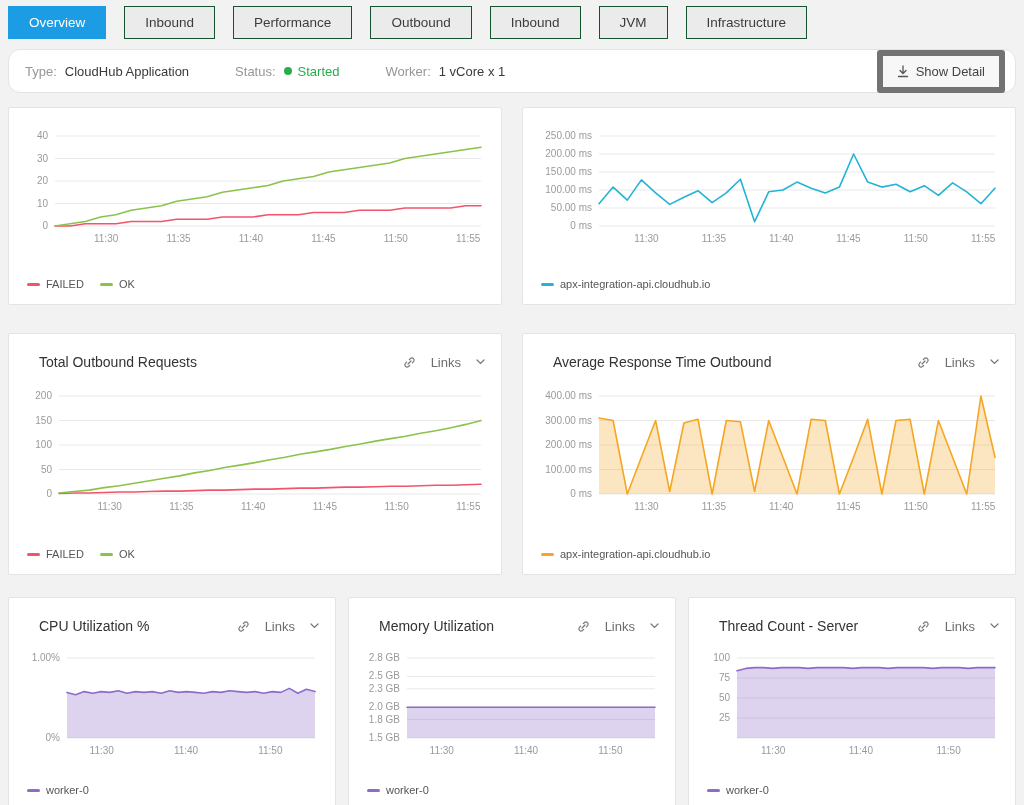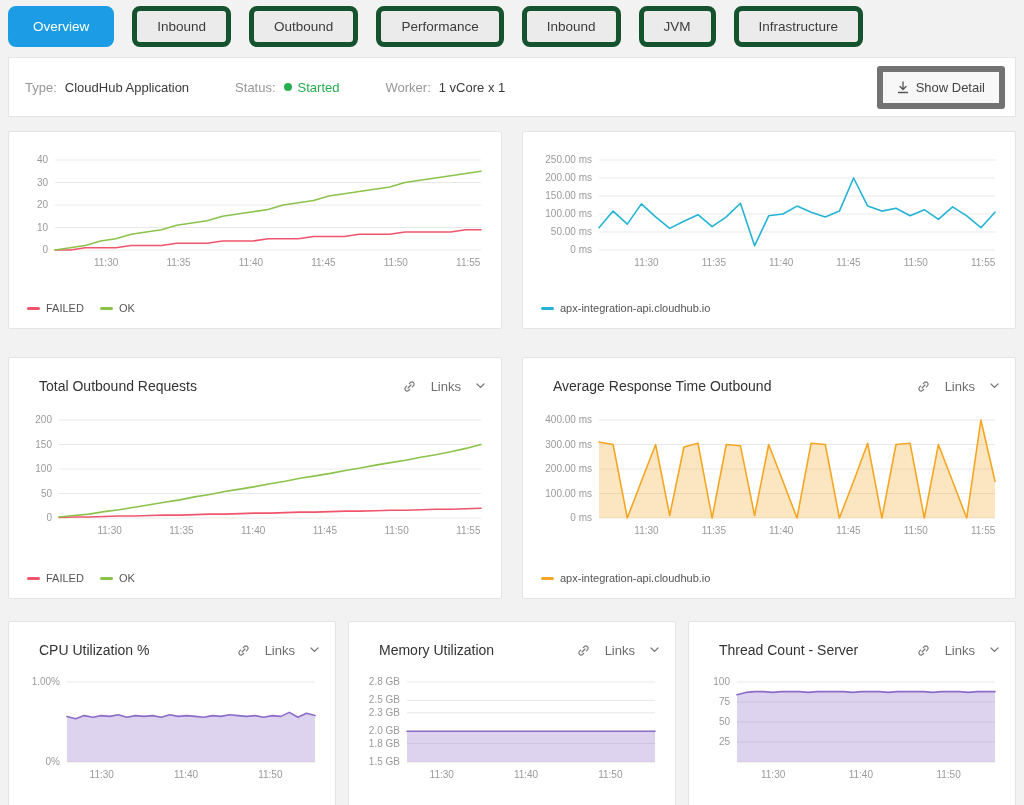--- a/index.html
+++ b/index.html
@@ -3,25 +3,25 @@
 <meta charset="utf-8">
 <style>
   * { margin:0; padding:0; box-sizing:border-box; }
   html,body { width:1024px; height:805px; overflow:hidden; background:#f2f2f2;
               font-family:"Liberation Sans", sans-serif; }
   .page { padding:6px 8px 0; }
 
   
   .tabbar { display:flex; gap:18px; padding:0 0 10px; }
   .tab { padding:8px 20px; font-size:13.5px; background:#ebebeb; color:#3c3c3c;
-         border:5px solid #14532d; border-radius:8px; cursor:pointer; white-space:nowrap; }
+         border:1px solid #14532d; border-radius:0; cursor:pointer; white-space:nowrap; }
   .tab.active { background:#1b9ce4; border-color:#1b9ce4; color:#fff; }
 
   
-  .infobar { background:#fff; border:1px solid #e4e4e4; border-radius:0; height:60px;
+  .infobar { background:#fff; border:1px solid #e4e4e4; border-radius:12px; height:44px;
              display:flex; align-items:center; padding:0 10px 0 16px; }
   .info-item { display:flex; align-items:center; margin-right:46px; font-size:13px; }
   .info-label { color:#969696; margin-right:8px; }
   .info-value { color:#3a3a3a; }
   .status-value { color:#27ae4f; display:flex; align-items:center; }
   .dot { width:8px; height:8px; border-radius:50%; background:#27ae4f; margin-right:6px; display:inline-block; }
   .spacer { flex:1; }
   .btn { display:flex; align-items:center; gap:7px; background:#f7f7f7; border:6px solid #737373;
          border-radius:3px; padding:8px 14px; font-size:13px; color:#444; cursor:pointer;
          font-family:inherit; }
@@ -43,22 +43,22 @@
   svg text.axis-label { font-size:10px; fill:#9a9a9a; font-family:"Liberation Sans", sans-serif; }
 </style>
 </head>
 <body>
 
 <div class="page">
 
   <div class="tabbar" id="tabbar">
       <div class="tab active">Overview</div>
       <div class="tab">Inbound</div>
+      <div class="tab">Performance</div>
       <div class="tab">Outbound</div>
-      <div class="tab">Performance</div>
       <div class="tab">Inbound</div>
       <div class="tab">JVM</div>
       <div class="tab">Infrastructure</div>
     </div>
 
   <div class="infobar">
     <div class="info-item">
       <span class="info-label">Type:</span>
       <span class="info-value">CloudHub Application</span>
     </div>

